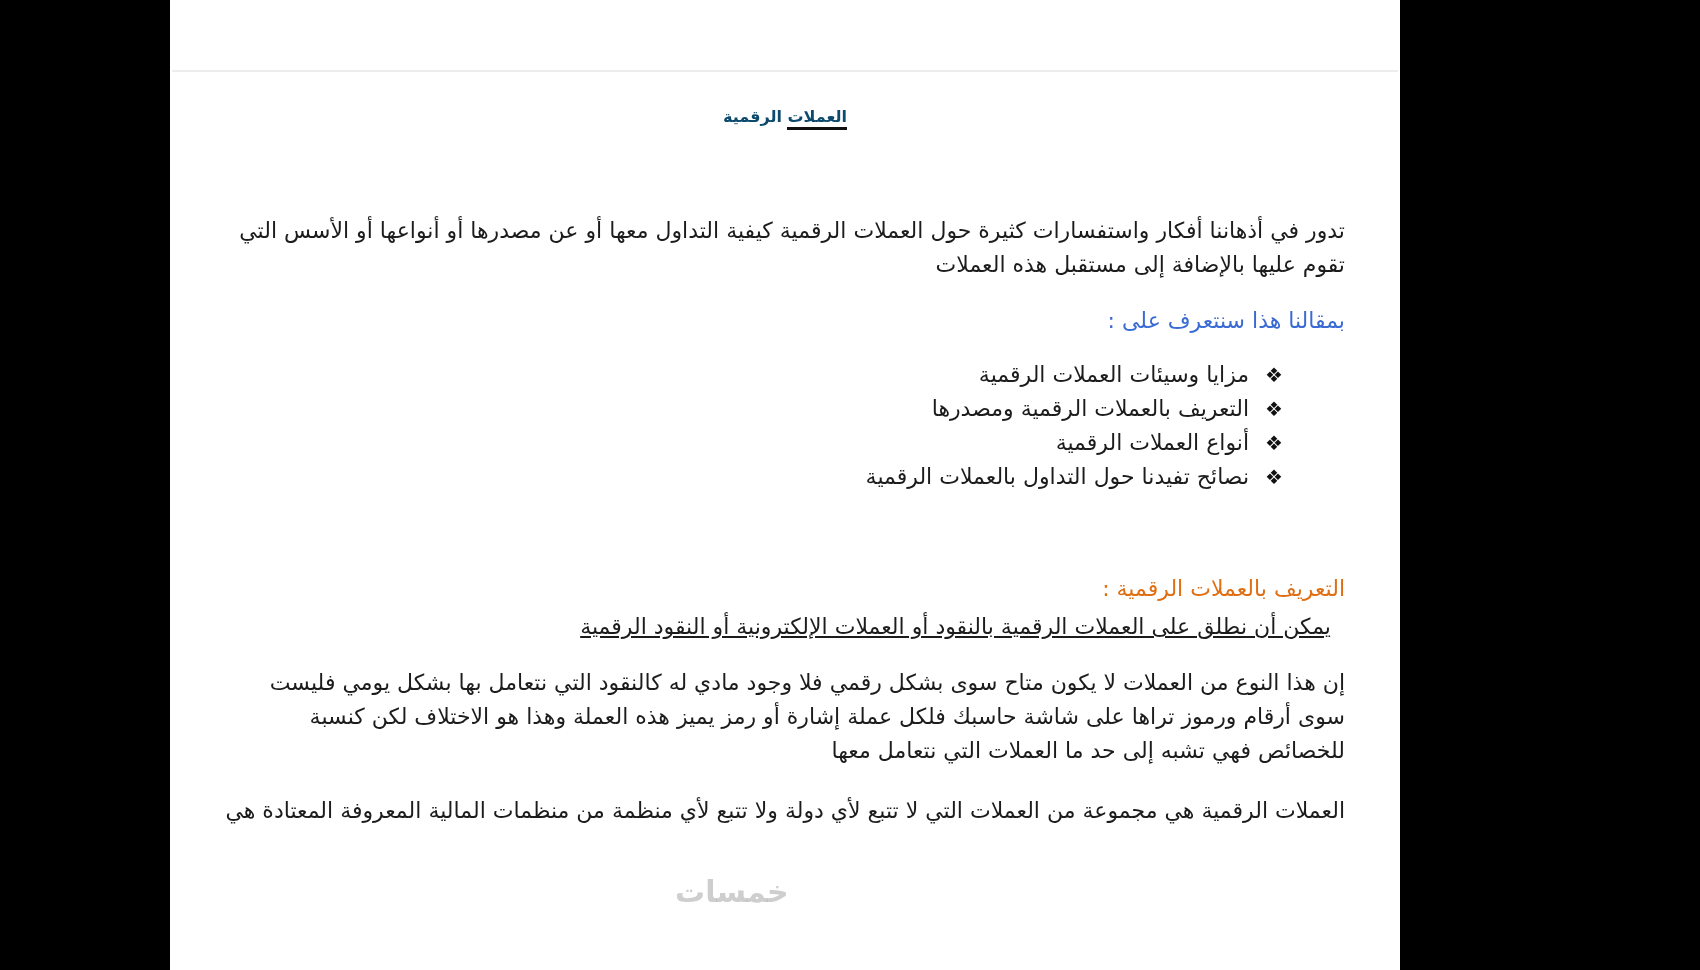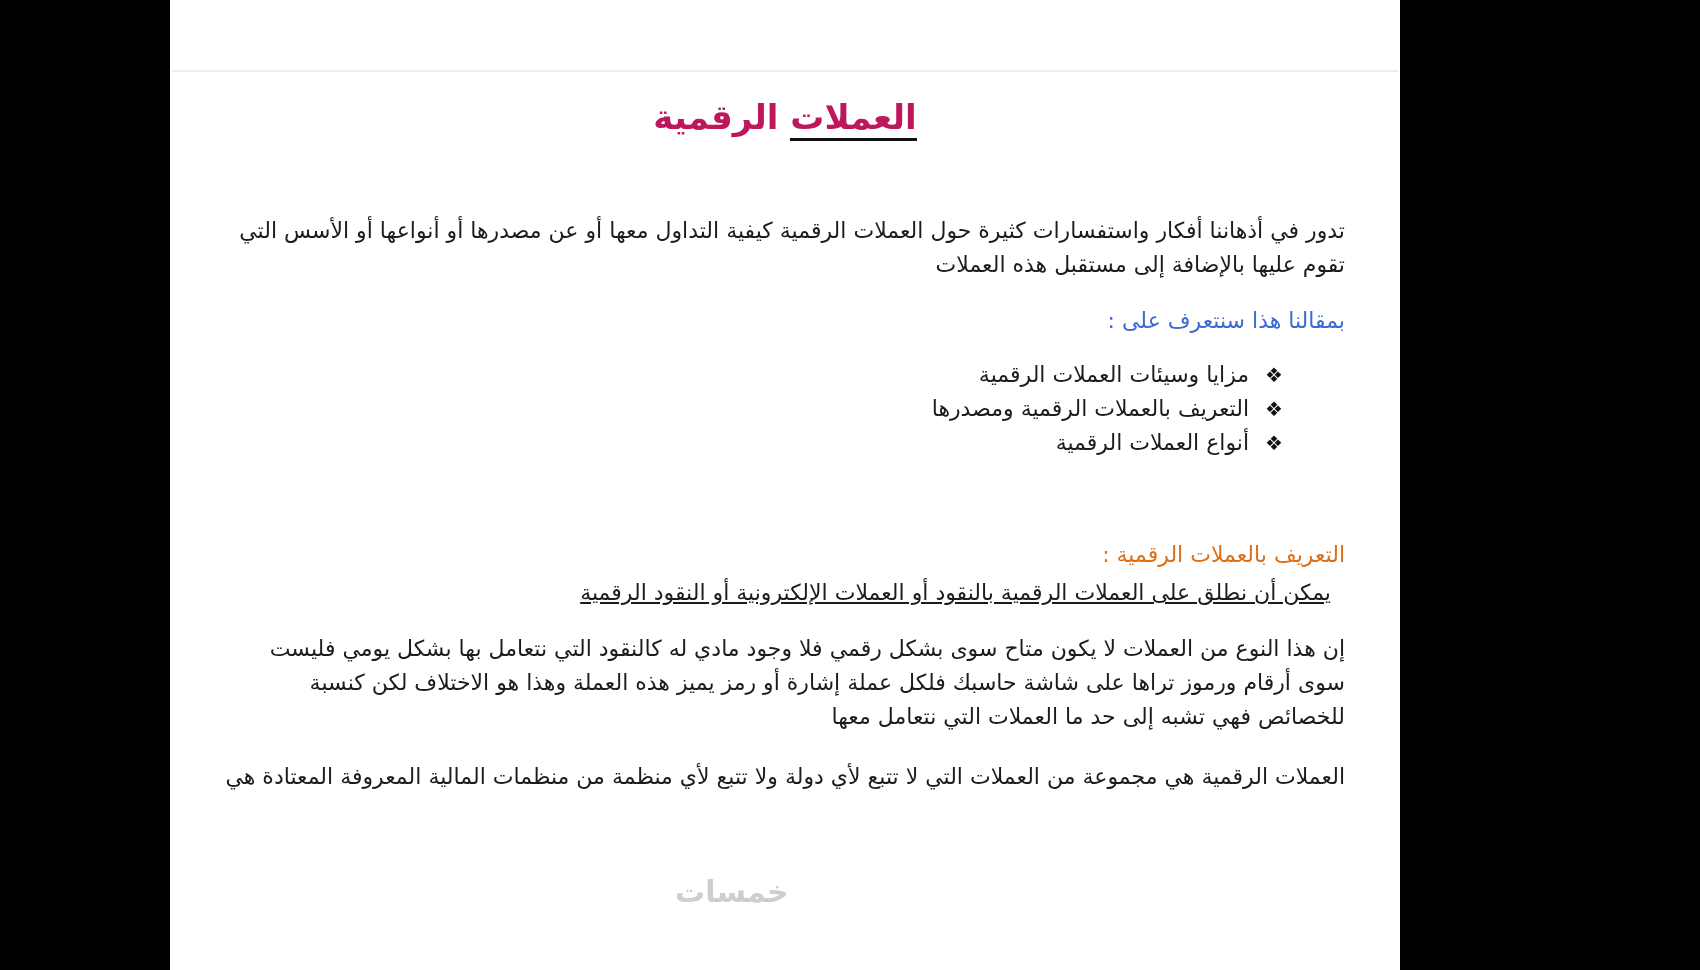--- a/index.html
+++ b/index.html
@@ -34,23 +34,23 @@
   .content {
     position: relative;
     z-index: 1;
     padding: 0 55px;
     font-size: 22px;
     line-height: 34px;
   }
   .doc-title {
     margin-top: 100px;
     text-align: center;
-    font-size: 34px;
+    font-size: 16px;
     font-weight: bold;
-    color: #be185d;
+    color: #0c4a6e;
     line-height: 34px;
   }
   .doc-title .underlined {
     border-bottom: 3px solid #111;
     padding-bottom: 1px;
   }
   .intro-paragraph {
     margin-top: 80px;
     text-align: right;
   }
@@ -126,20 +126,23 @@
       <ul class="bullet-list">
         <li>
           <span class="bullet-glyph">❖</span><span>مزايا وسيئات العملات الرقمية</span>
         </li>
         <li>
           <span class="bullet-glyph">❖</span><span>التعريف بالعملات الرقمية ومصدرها</span>
         </li>
         <li>
           <span class="bullet-glyph">❖</span><span>أنواع العملات الرقمية</span>
         </li>
+        <li>
+          <span class="bullet-glyph">❖</span><span>نصائح تفيدنا حول التداول بالعملات الرقمية</span>
+        </li>
       </ul>
 
       <div class="orange-heading">التعريف بالعملات الرقمية  :</div>
 
       <p class="para-definition">يمكن أن نطلق على العملات الرقمية بالنقود أو العملات الإلكترونية أو النقود الرقمية</p>
 
       <p class="para-description">إن هذا النوع من العملات لا يكون متاح سوى بشكل رقمي فلا وجود مادي له كالنقود التي نتعامل بها بشكل يومي فليست سوى أرقام ورموز تراها على شاشة حاسبك فلكل عملة إشارة أو رمز يميز هذه العملة وهذا هو الاختلاف لكن كنسبة للخصائص فهي تشبه إلى حد ما العملات التي نتعامل معها</p>
 
       <p class="para-groups">العملات الرقمية هي مجموعة من العملات التي لا تتبع لأي دولة ولا تتبع لأي منظمة من منظمات المالية المعروفة المعتادة هي</p>
 

